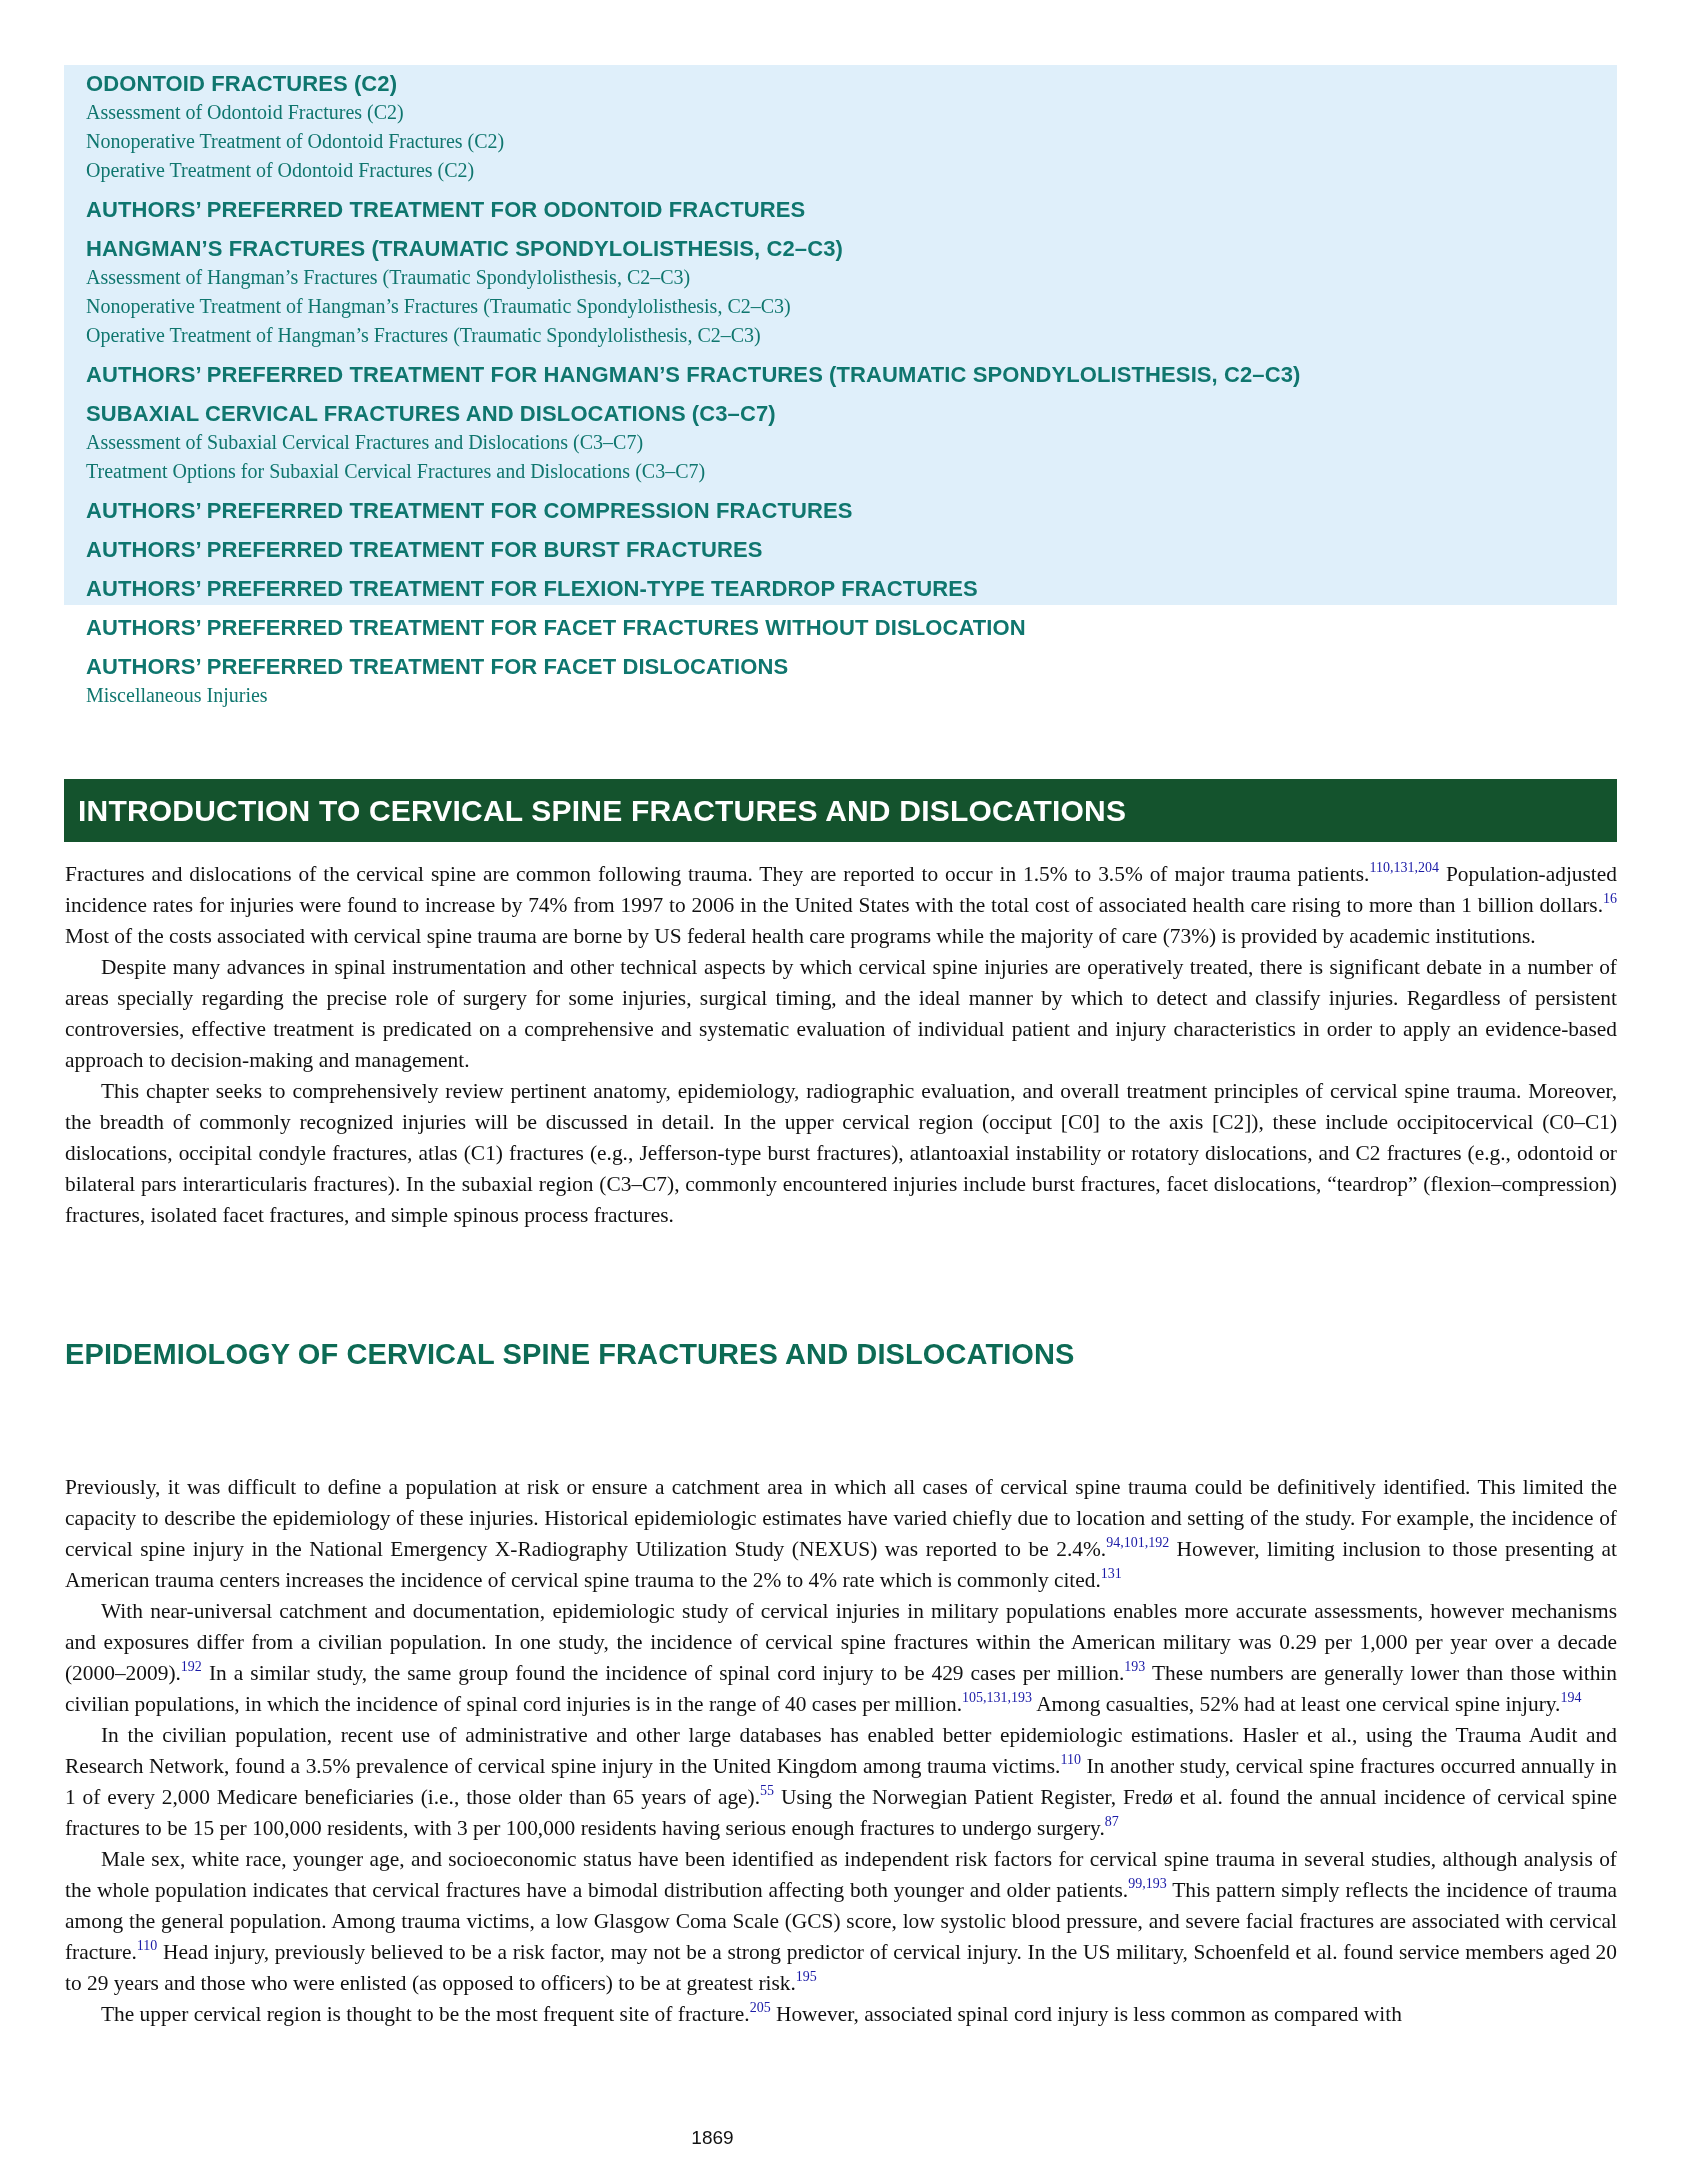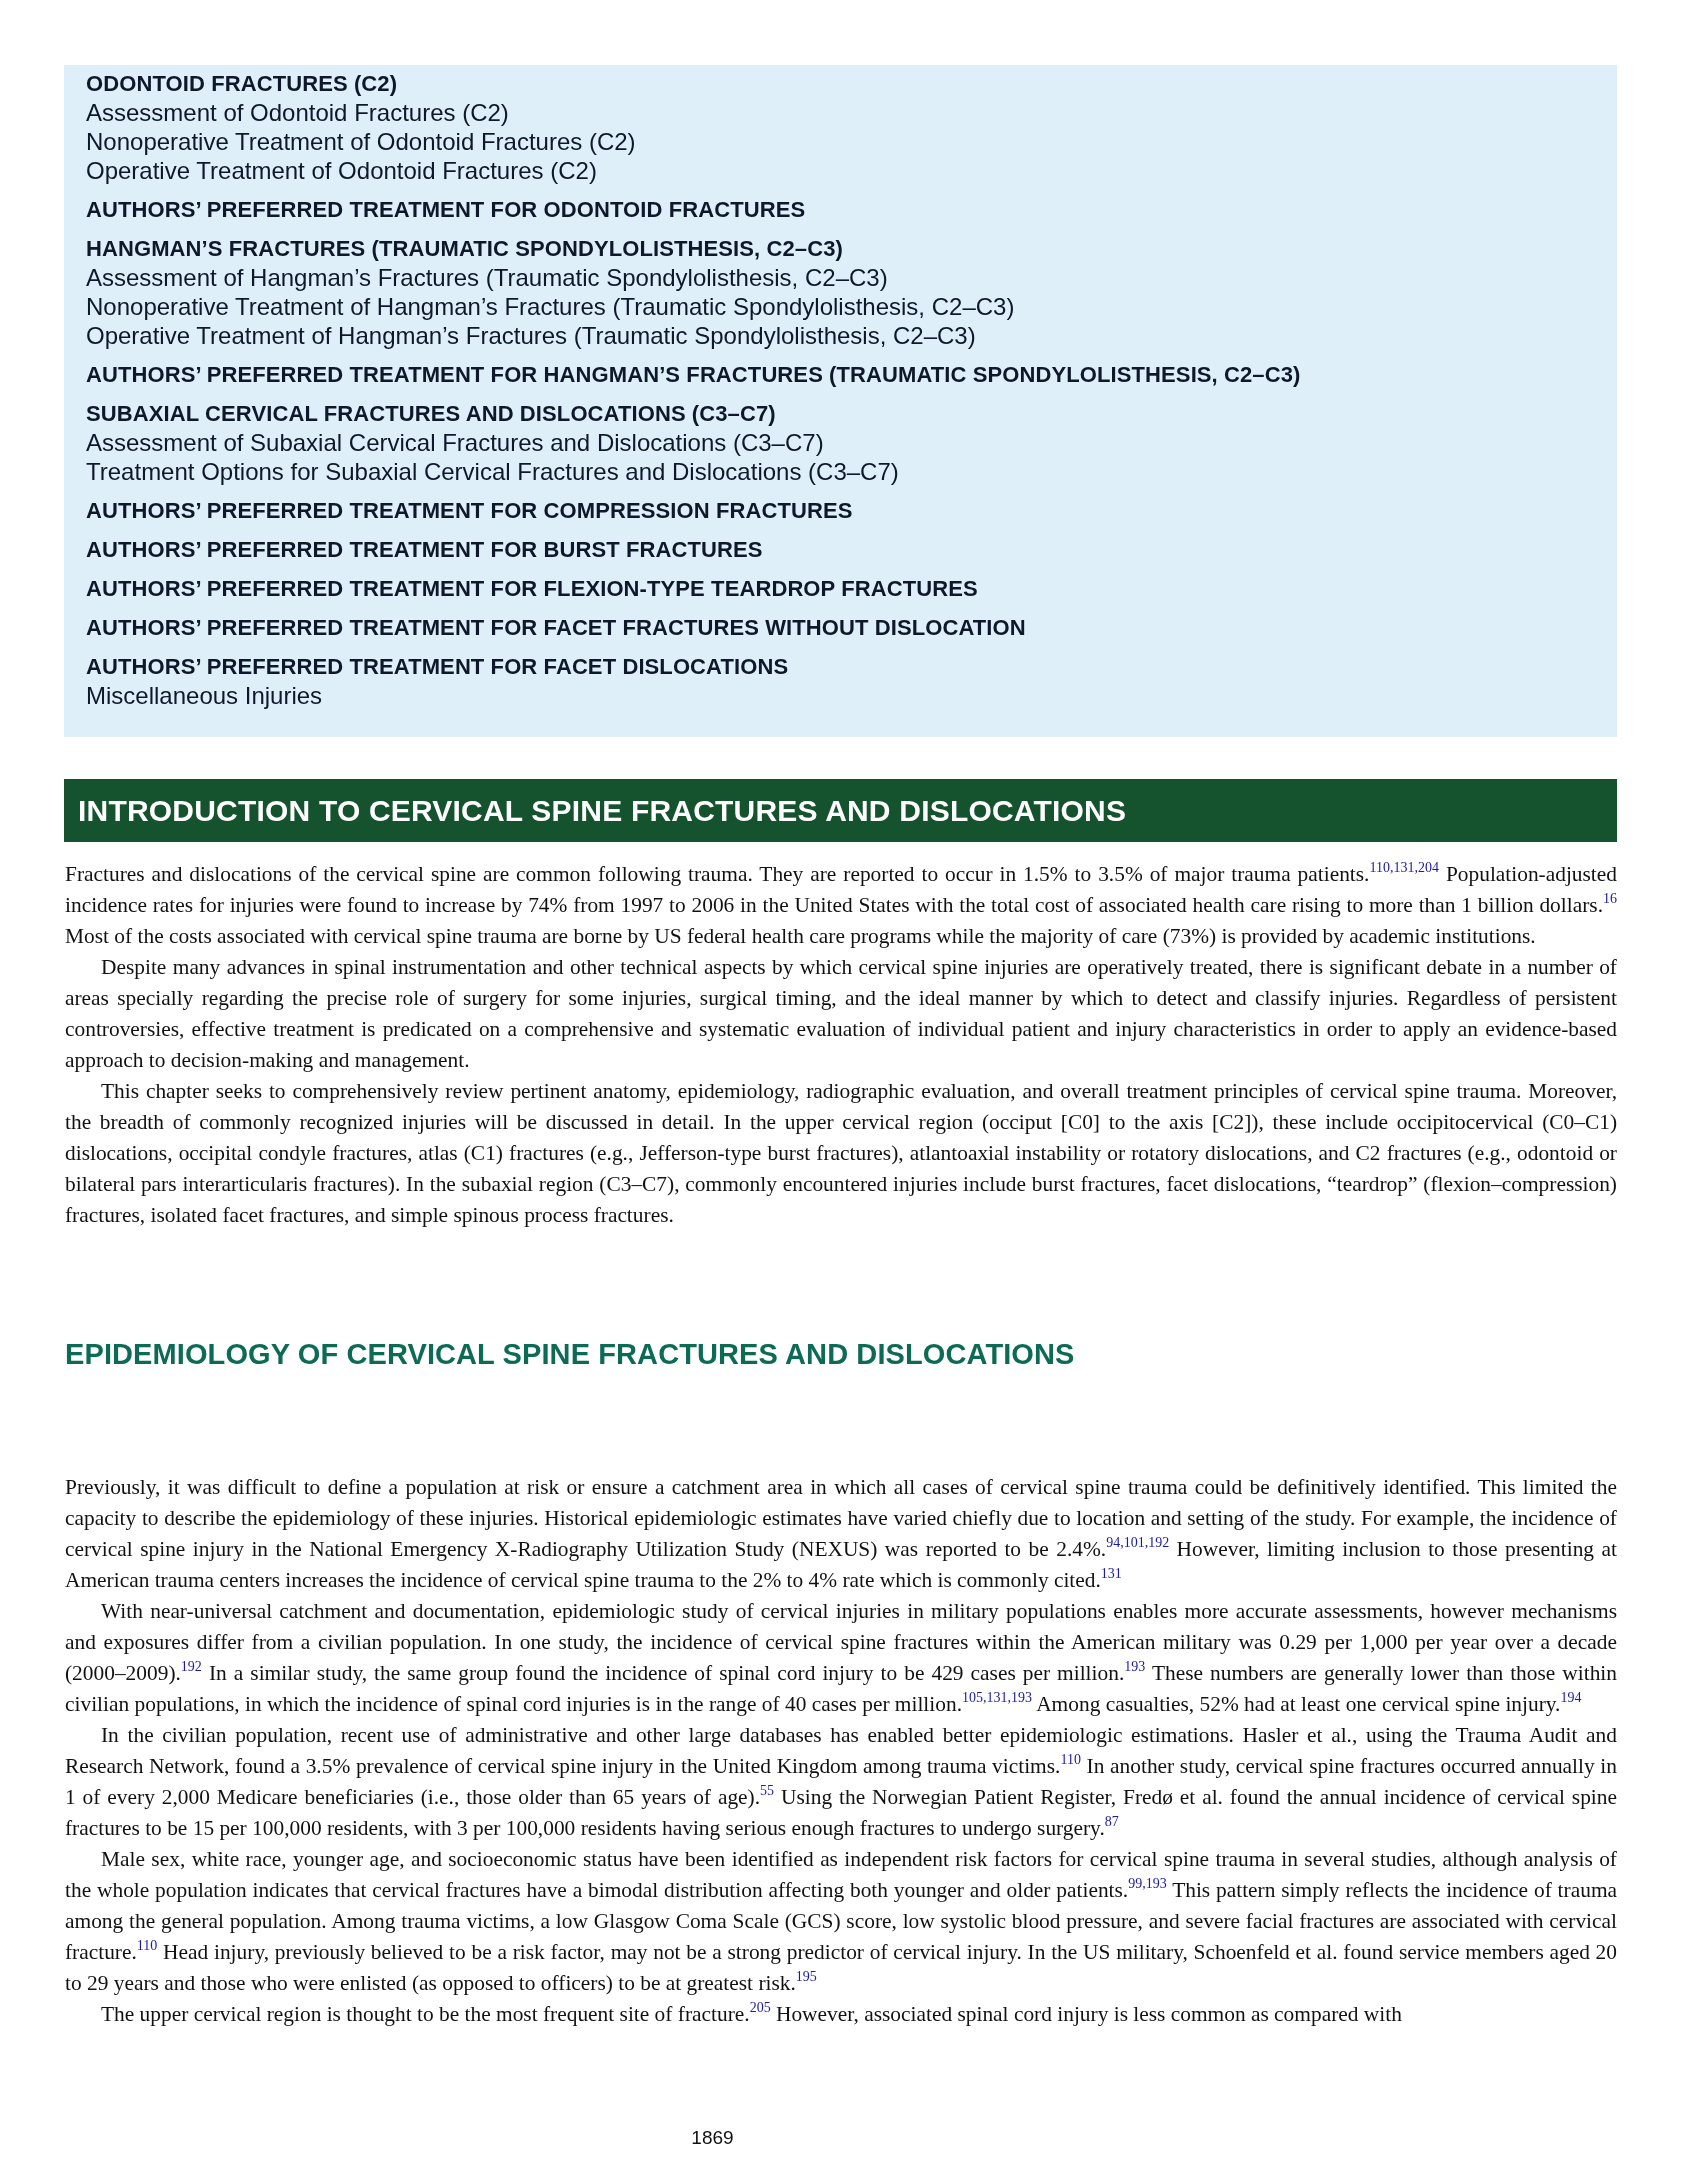--- a/index.html
+++ b/index.html
@@ -1,24 +1,24 @@
 <!DOCTYPE html>
 <html><head>
 <meta charset="utf-8">
 <style>
   html, body { margin: 0; padding: 0; background: #ffffff; }
   body { width: 1683px; height: 2178px; position: relative; overflow: hidden; }
   .toc-box {
-    position: absolute; left: 64px; top: 65px; width: 1553px; height: 672px;
+    position: absolute; left: 64px; top: 65px; width: 1553px; height: 540px;
     background: #dfeffa; box-sizing: border-box; padding: 4px 22px 0 22px;
-    font-family: "Liberation Sans", sans-serif; color: #0f172a;
+    font-family: "Liberation Sans", sans-serif; color: #0f766e;
   }
   .toc-group { margin-bottom: 10px; }
   .toc-head { font-weight: bold; font-size: 22px; line-height: 29px; letter-spacing: 0.1px; }
-  .toc-sub { font-size: 24px; line-height: 29px; }
+  .toc-sub { font-size: 20px; line-height: 29px; font-family: Liberation Serif, serif; }
   .banner {
     position: absolute; left: 64px; top: 779px; width: 1553px; height: 63px;
     background: #14532d; box-sizing: border-box; padding-left: 14px;
     font-family: "Liberation Sans", sans-serif; color: #ffffff;
     font-weight: bold; font-size: 30px; line-height: 63px; letter-spacing: 0.2px;
   }
   .body-text {
     position: absolute; left: 65px; width: 1552px;
     font-family: "Liberation Serif", serif; color: #111111;
     font-size: 21.4px; line-height: 31px; text-align: justify;

